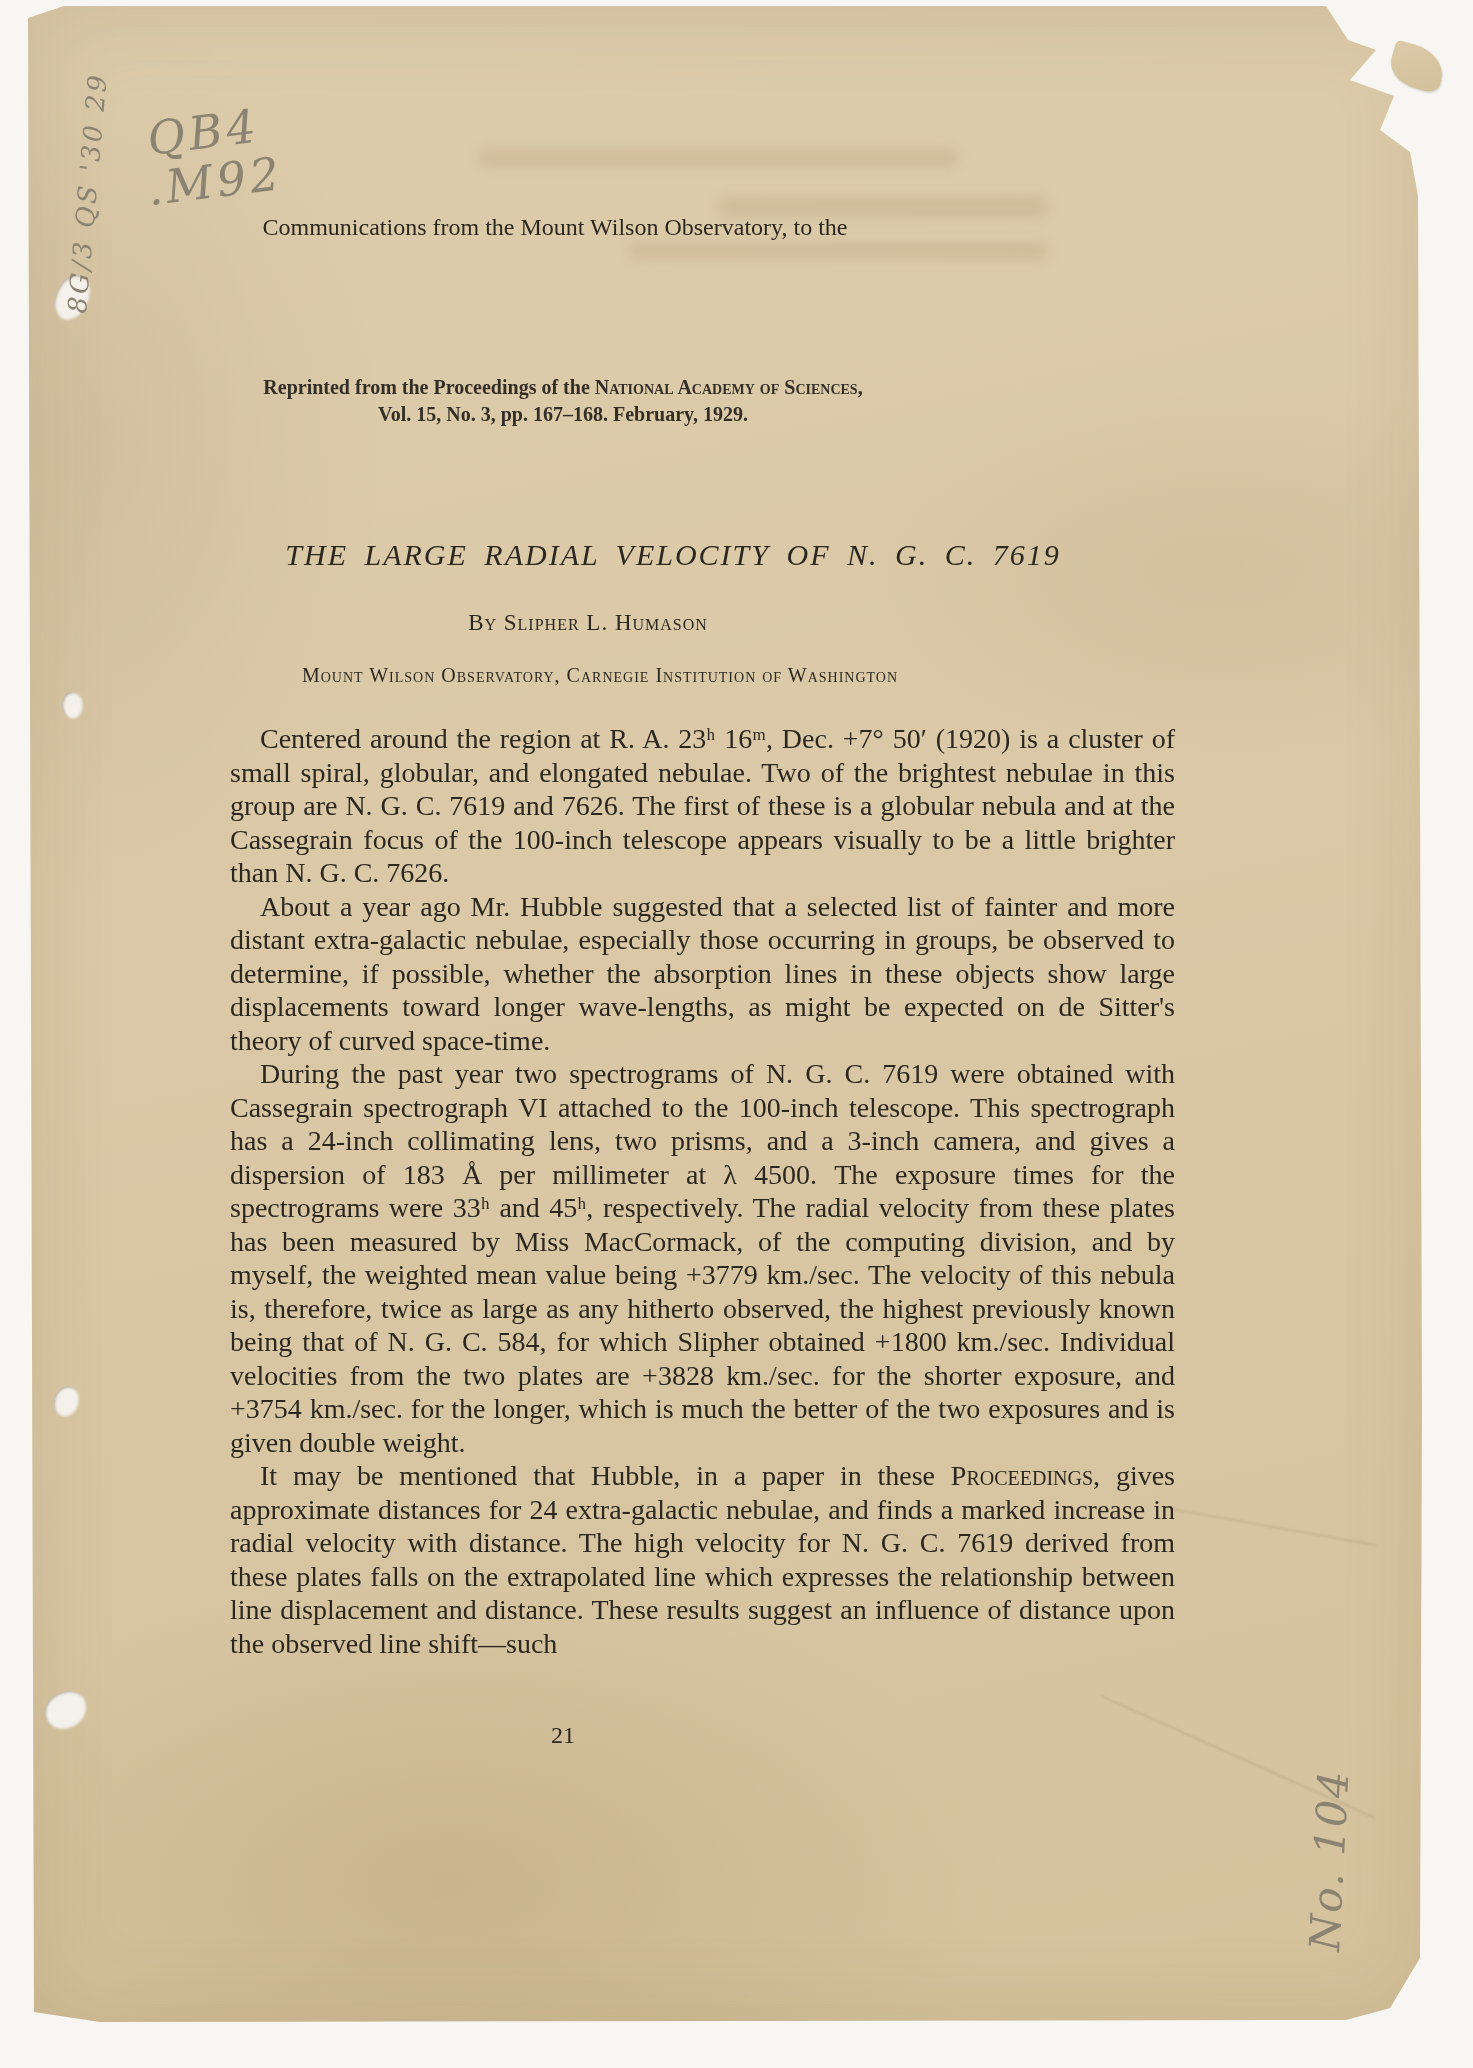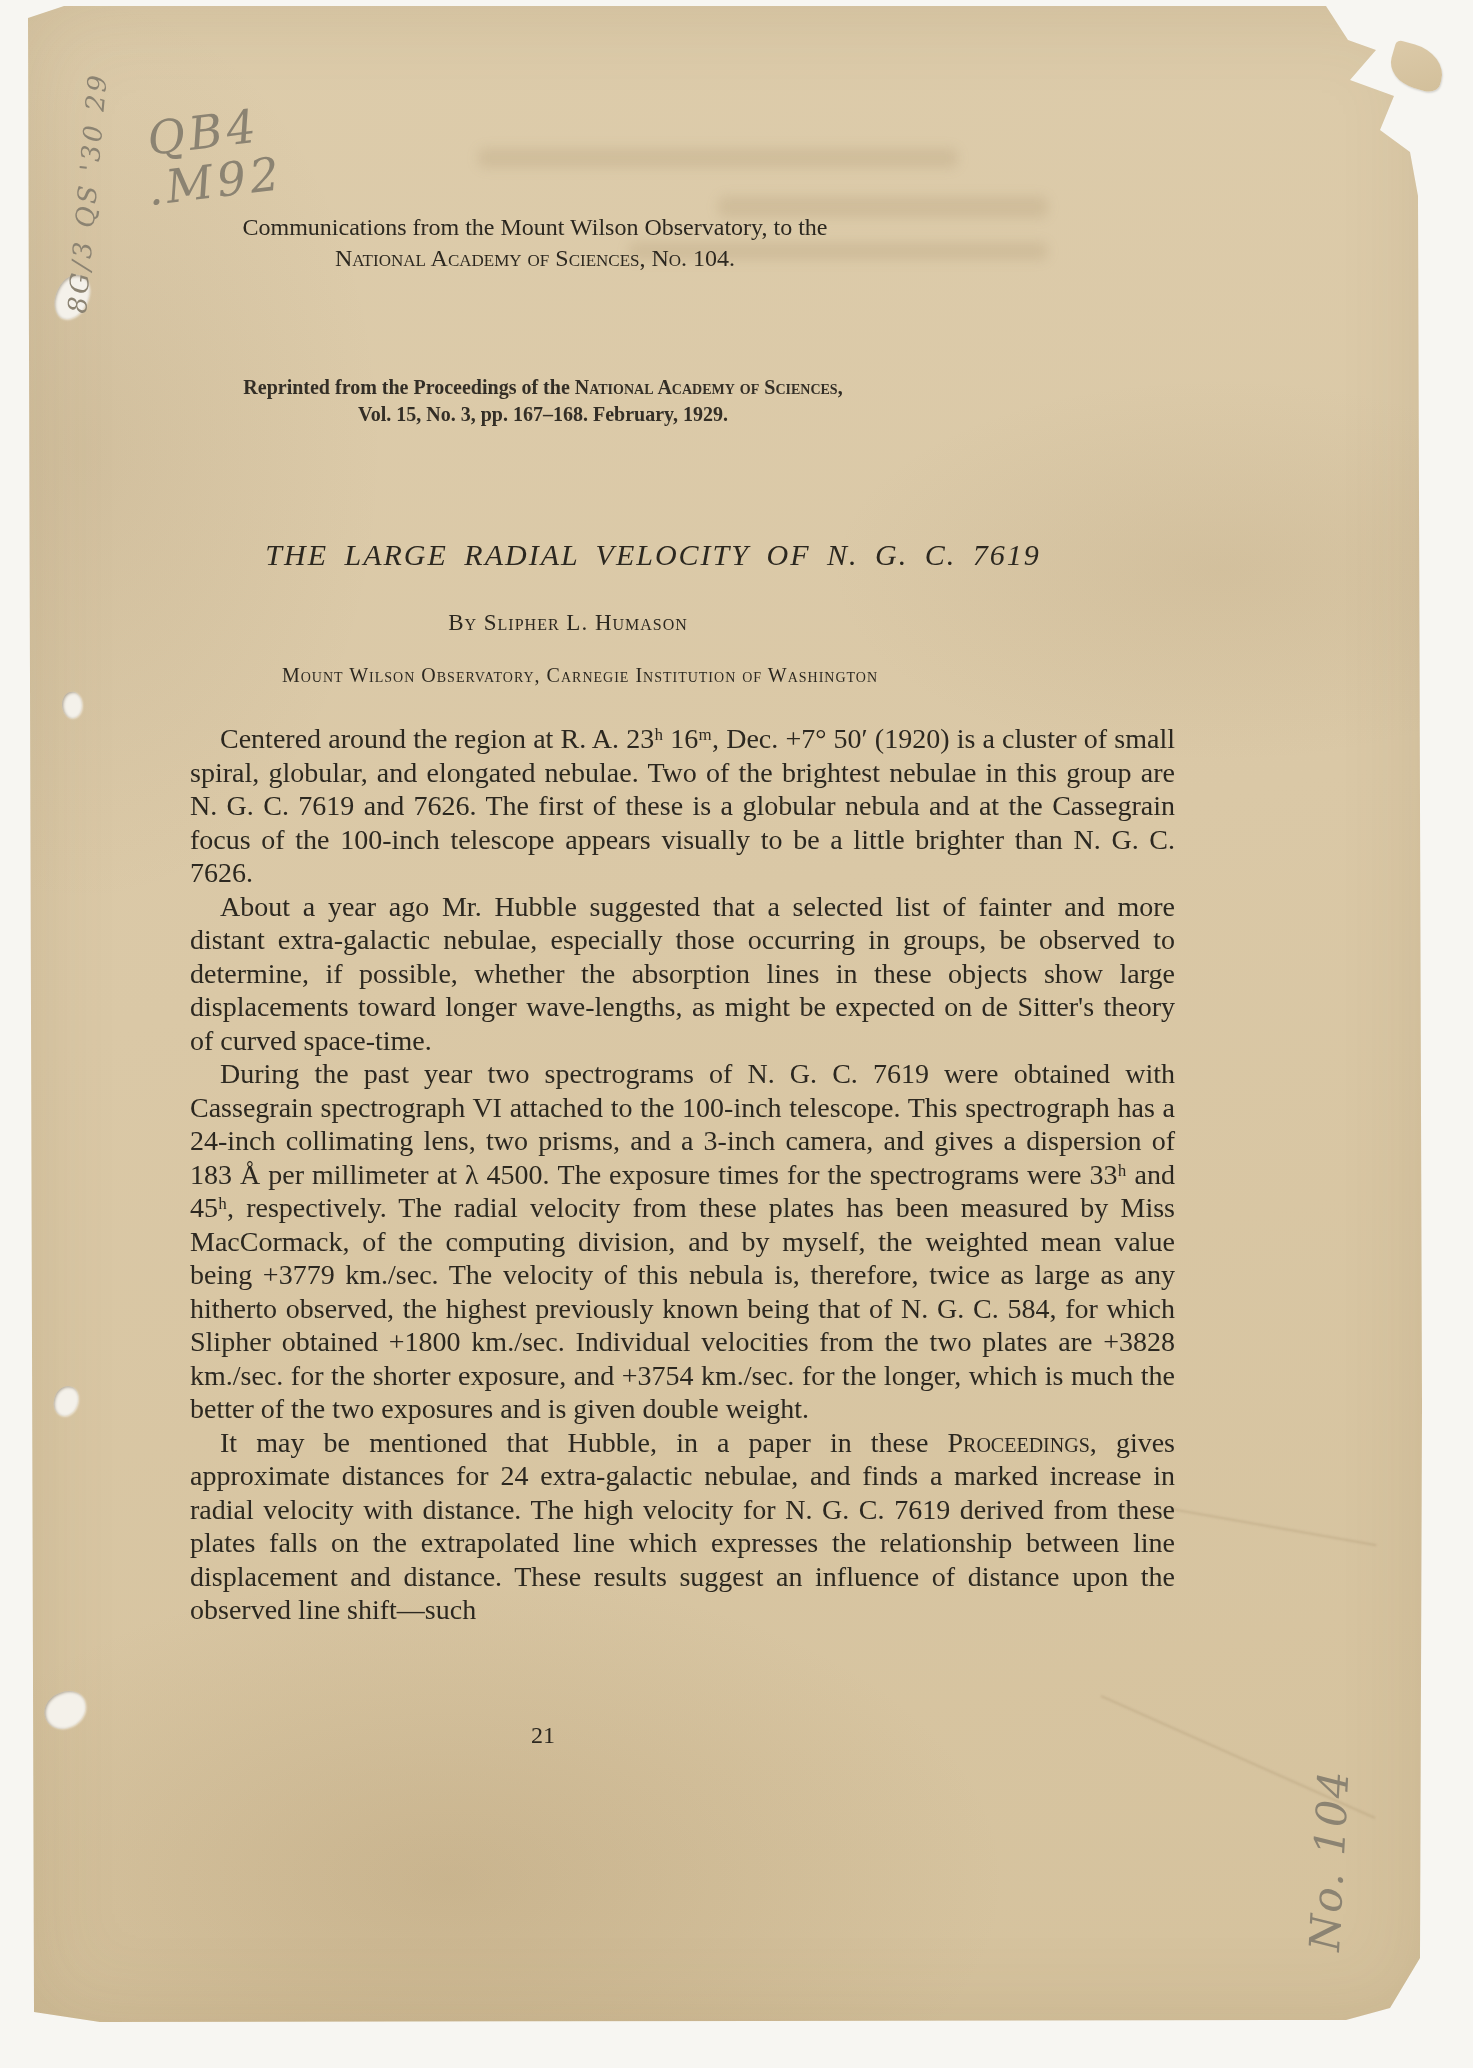--- a/index.html
+++ b/index.html
@@ -87,21 +87,21 @@
     font-size:26px;letter-spacing:3px;
     transform:rotate(-85deg);transform-origin:left top;
   }
   .note-right{
     position:absolute;left:1272px;top:1944px;
     font-size:42px;letter-spacing:2px;
     transform:rotate(-87deg);transform-origin:left top;
   }
 
   
-  .print{position:absolute;color:var(--ink);}
+  .print{position:absolute;color:var(--ink);padding-left:40px;}
   .center{text-align:center;}
   .sc{font-variant:small-caps;}
 
   .header-block{left:0;top:206px;width:1014px;font-size:24px;line-height:31px;}
   .reprint-block{left:0;top:368px;width:1030px;font-size:20px;line-height:27px;font-weight:bold;color:#332e26;}
   .title{
     left:0;top:532px;width:1250px;
     font-size:30px;font-style:italic;letter-spacing:2px;word-spacing:7px;
   }
   .byline{left:0;top:604px;width:1080px;font-size:23px;letter-spacing:1px;}
@@ -134,21 +134,20 @@
 
     <div class="hand callnum">
       <span class="l1">QB4</span>
       <span class="l2">.M92</span>
     </div>
     <div class="hand note-left">8G/3 QS '30 29</div>
     <div class="hand note-right">No. 104</div>
 
     <div class="print header-block center">
       <div>Communications from the Mount Wilson Observatory, to the</div>
-      <div class="sc">National Academy of Sciences, No. 104.</div>
     </div>
 
     <div class="print reprint-block center">
       <div><span>Reprinted from the Proceedings of the </span><span class="sc">National Academy of Sciences,</span></div>
       <div>Vol. 15, No. 3, pp. 167–168.  February, 1929.</div>
     </div>
 
     <div class="print title center">THE LARGE RADIAL VELOCITY OF N. G. C. 7619</div>
     <div class="print byline center sc">By Slipher L. Humason</div>
     <div class="print affiliation center sc">Mount Wilson Observatory, Carnegie Institution of Washington</div>

